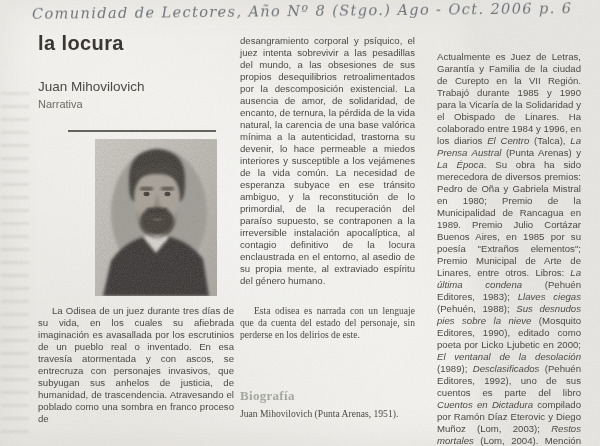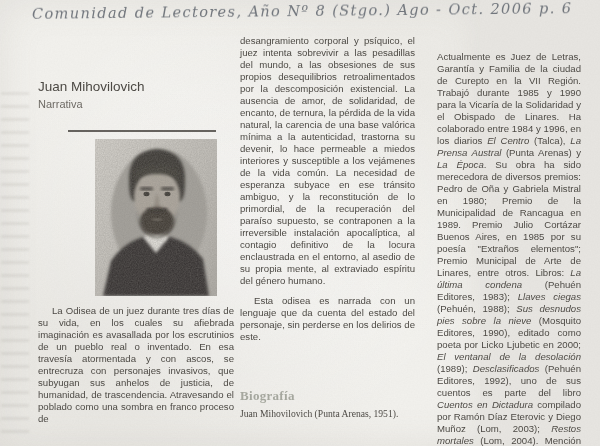--- a/index.html
+++ b/index.html
@@ -45,21 +45,21 @@
   .rule{position:absolute;left:68px;top:130px;width:148px;height:2px;background:#4b4843;opacity:.85;}
   .photo{position:absolute;left:95px;top:139px;width:122px;height:157px;}
   .bodytext{
     font-size:9.6px;line-height:12px;color:#4b4843;
     text-align:justify;filter:blur(.24px);
   }
   .col-left{position:absolute;left:38px;top:305px;width:196px;}
   .col-left p{margin:0;text-indent:14px;}
   .col-mid{position:absolute;left:240px;top:35px;width:175px;}
   .col-mid p{margin:0;}
-  .col-mid p.p2{text-indent:14px;margin-top:8px;}
+  .col-mid p.p2{text-indent:14px;margin-top:18px;font-family:Liberation Serif, serif;}
   .col-right{position:absolute;left:421px;top:35px;width:176px;}
   .col-right p{margin:16px;}
   .it{font-style:italic;}
   .bio-heading{
     position:absolute;left:240px;top:388px;
     font-size:13px;font-weight:bold;color:#a6a89f;
     letter-spacing:.3px;filter:blur(.25px);font-family:Liberation Serif, serif;
   }
   .bio-intro{
     position:absolute;left:240px;top:408px;width:175px;
@@ -69,20 +69,21 @@
 </head>
 <body>
 
 <div class="page">
 
   <div class="bleed"></div>
 
   <div class="handwriting">Comunidad de Lectores, Año Nº 8 (Stgo.) Ago - Oct. 2006 p. 6</div>
 
   <div class="title">
+    <div class="l2">la locura</div>
   </div>
 
   <div class="author">Juan Mihovilovich</div>
   <div class="genre">Narrativa</div>
 
   <div class="rule"></div>
 
   <div class="photo">
     <svg width="122" height="157" viewBox="0 0 122 157" xmlns="http://www.w3.org/2000/svg">
       <defs>

